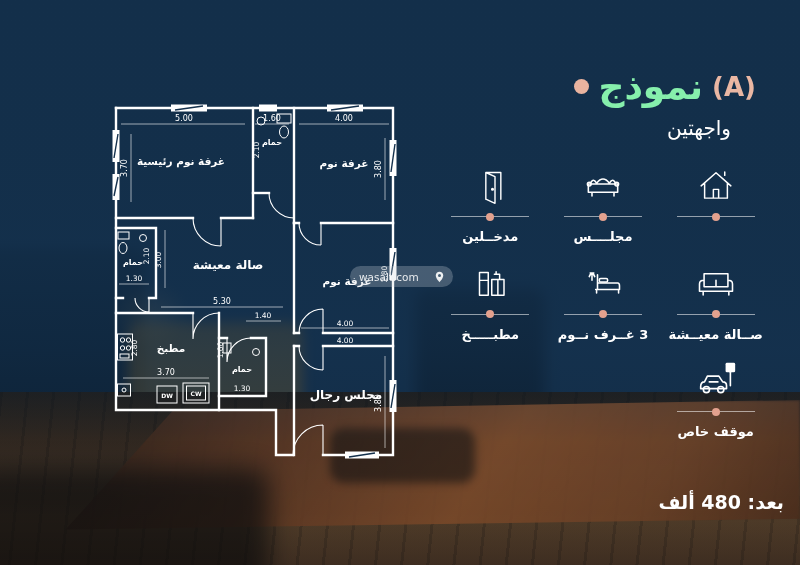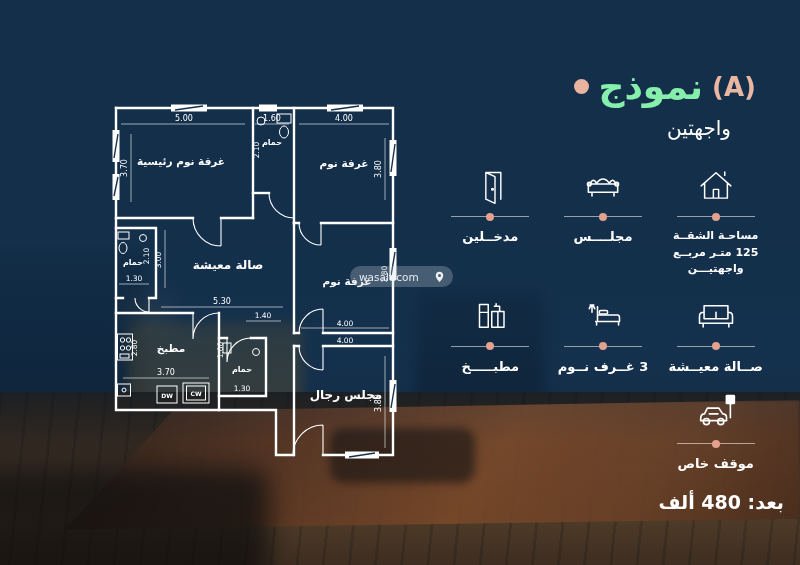--- a/index.html
+++ b/index.html
@@ -222,25 +222,20 @@
       <div class="feat">
         <span class="ic">
           <svg width="42" height="42" viewBox="0 0 48 48" fill="none" stroke="#fff" stroke-width="1.7" stroke-linecap="round" stroke-linejoin="round">
             <path d="M7,25 L24,10 L41,25 M11,22 V39 H37 V22 M21,39 V29 H27 V39 M34,13 V9"></path>
           </svg>
         </span>
         <span class="divider">
             <span class="line"></span>
             <span class="ddot"></span>
           </span>
-        <span class="flabel small">
-          <span style="display:block">مساحـة الشقــة</span>
-          <span style="display:block">125 متـر مربــع</span>
-          <span style="display:block">واجهتيـــن</span>
-        </span>
       </div>
 
       <div class="feat">
         <span class="ic">
           <svg width="44" height="44" viewBox="0 0 48 48" fill="none" stroke="#fff" stroke-width="1.7" stroke-linecap="round" stroke-linejoin="round">
             <path d="M10,23 Q13,15 17,22 Q24,13 31,22 Q35,15 38,23 M8,23 H40 V32 H8 Z M12,32 V36 M36,32 V36"></path>
             <circle cx="9" cy="23" r="2"></circle>
               <circle cx="39" cy="23" r="2"></circle>
           </svg>
         </span>

